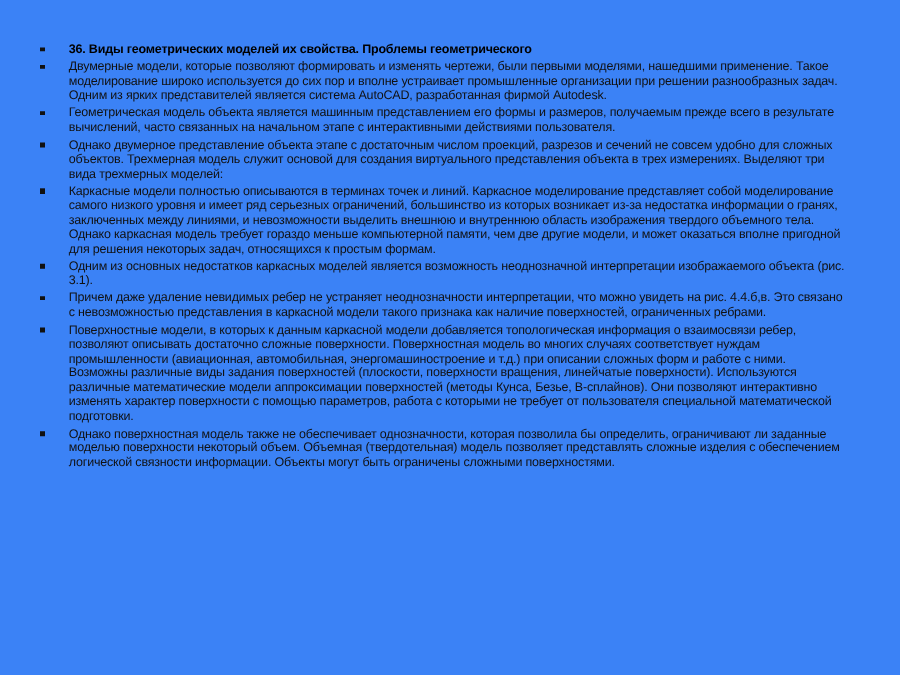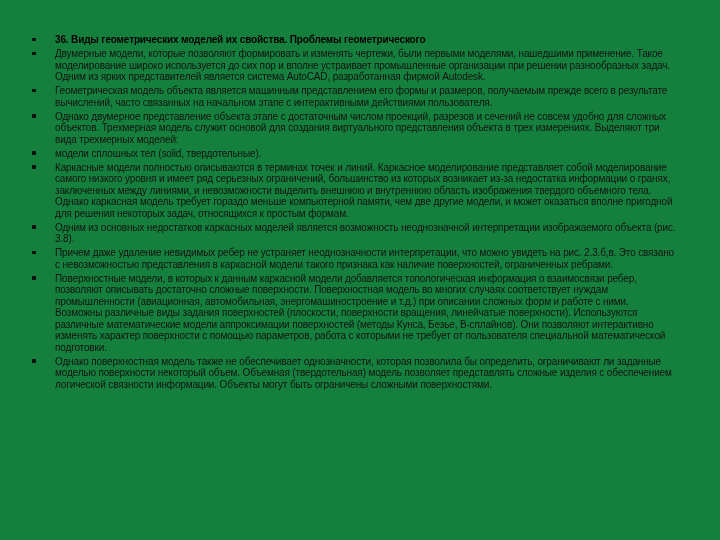--- a/index.html
+++ b/index.html
@@ -11,21 +11,21 @@
       width: 720px;
       height: 540px;
       overflow: hidden;
       font-family: "Liberation Sans", "DejaVu Sans", sans-serif;
       color: #000000;
     }
     .slide {
       box-sizing: border-box;
       width: 720px;
       height: 540px;
-      background: #15803d;
+      background: #3b82f6;
       padding: 34px 26px 10px 30px;
     }
     ul.bullet-list {
       list-style: none;
       margin: 0;
       padding: 0;
       width: 648px;
     }
     ul.bullet-list li {
       position: relative;
@@ -72,33 +72,32 @@
       <span>Однако двумерное представление объекта этапе с достаточным числом проекций, разрезов и сечений не совсем удобно для сложных объектов. Трехмерная модель служит основой для создания виртуального представления объекта в трех измерениях. Выделяют три вида трехмерных моделей:</span>
     </li>
     <li>
       <span class="marker"></span>
     </li>
     <li>
       <span class="marker"></span>
     </li>
     <li>
       <span class="marker"></span>
-      <span>модели сплошных тел (solid, твердотельные).</span>
     </li>
     <li>
       <span class="marker"></span>
       <span>Каркасные модели полностью описываются в терминах точек и линий. Каркасное моделирование представляет собой моделирование самого низкого уровня и имеет ряд серьезных ограничений, большинство из которых возникает из-за недостатка информации о гранях, заключенных между линиями, и невозможности выделить внешнюю и внутреннюю область изображения твердого объемного тела. Однако каркасная модель требует гораздо меньше компьютерной памяти, чем две другие модели, и может оказаться вполне пригодной для решения некоторых задач, относящихся к простым формам.</span>
     </li>
     <li>
       <span class="marker"></span>
-      <span>Одним из основных недостатков каркасных моделей является возможность неоднозначной интерпретации изображаемого объекта (рис. 3.8).</span>
+      <span>Одним из основных недостатков каркасных моделей является возможность неоднозначной интерпретации изображаемого объекта (рис. 3.1).</span>
     </li>
     <li>
       <span class="marker"></span>
-      <span>Причем даже удаление невидимых ребер не устраняет неоднозначности интерпретации, что можно увидеть на рис. 2.3.б,в. Это связано с невозможностью представления в каркасной модели такого признака как наличие поверхностей, ограниченных ребрами.</span>
+      <span>Причем даже удаление невидимых ребер не устраняет неоднозначности интерпретации, что можно увидеть на рис. 4.4.б,в. Это связано с невозможностью представления в каркасной модели такого признака как наличие поверхностей, ограниченных ребрами.</span>
     </li>
     <li>
       <span class="marker"></span>
       <span>Поверхностные модели, в которых к данным каркасной модели добавляется топологическая информация о взаимосвязи ребер, позволяют описывать достаточно сложные поверхности. Поверхностная модель во многих случаях соответствует нуждам промышленности (авиационная, автомобильная, энергомашиностроение и т.д.) при описании сложных форм и работе с ними. Возможны различные виды задания поверхностей (плоскости, поверхности вращения, линейчатые поверхности). Используются различные математические модели аппроксимации поверхностей (методы Кунса, Безье, В-сплайнов). Они позволяют интерактивно изменять характер поверхности с помощью параметров, работа с которыми не требует от пользователя специальной математической подготовки.</span>
     </li>
     <li>
       <span class="marker"></span>
       <span>Однако поверхностная модель также не обеспечивает однозначности, которая позволила бы определить, ограничивают ли заданные моделью поверхности некоторый объем. Объемная (твердотельная) модель позволяет представлять сложные изделия с обеспечением логической связности информации. Объекты могут быть ограничены сложными поверхностями.</span>
     </li>
   </ul>

